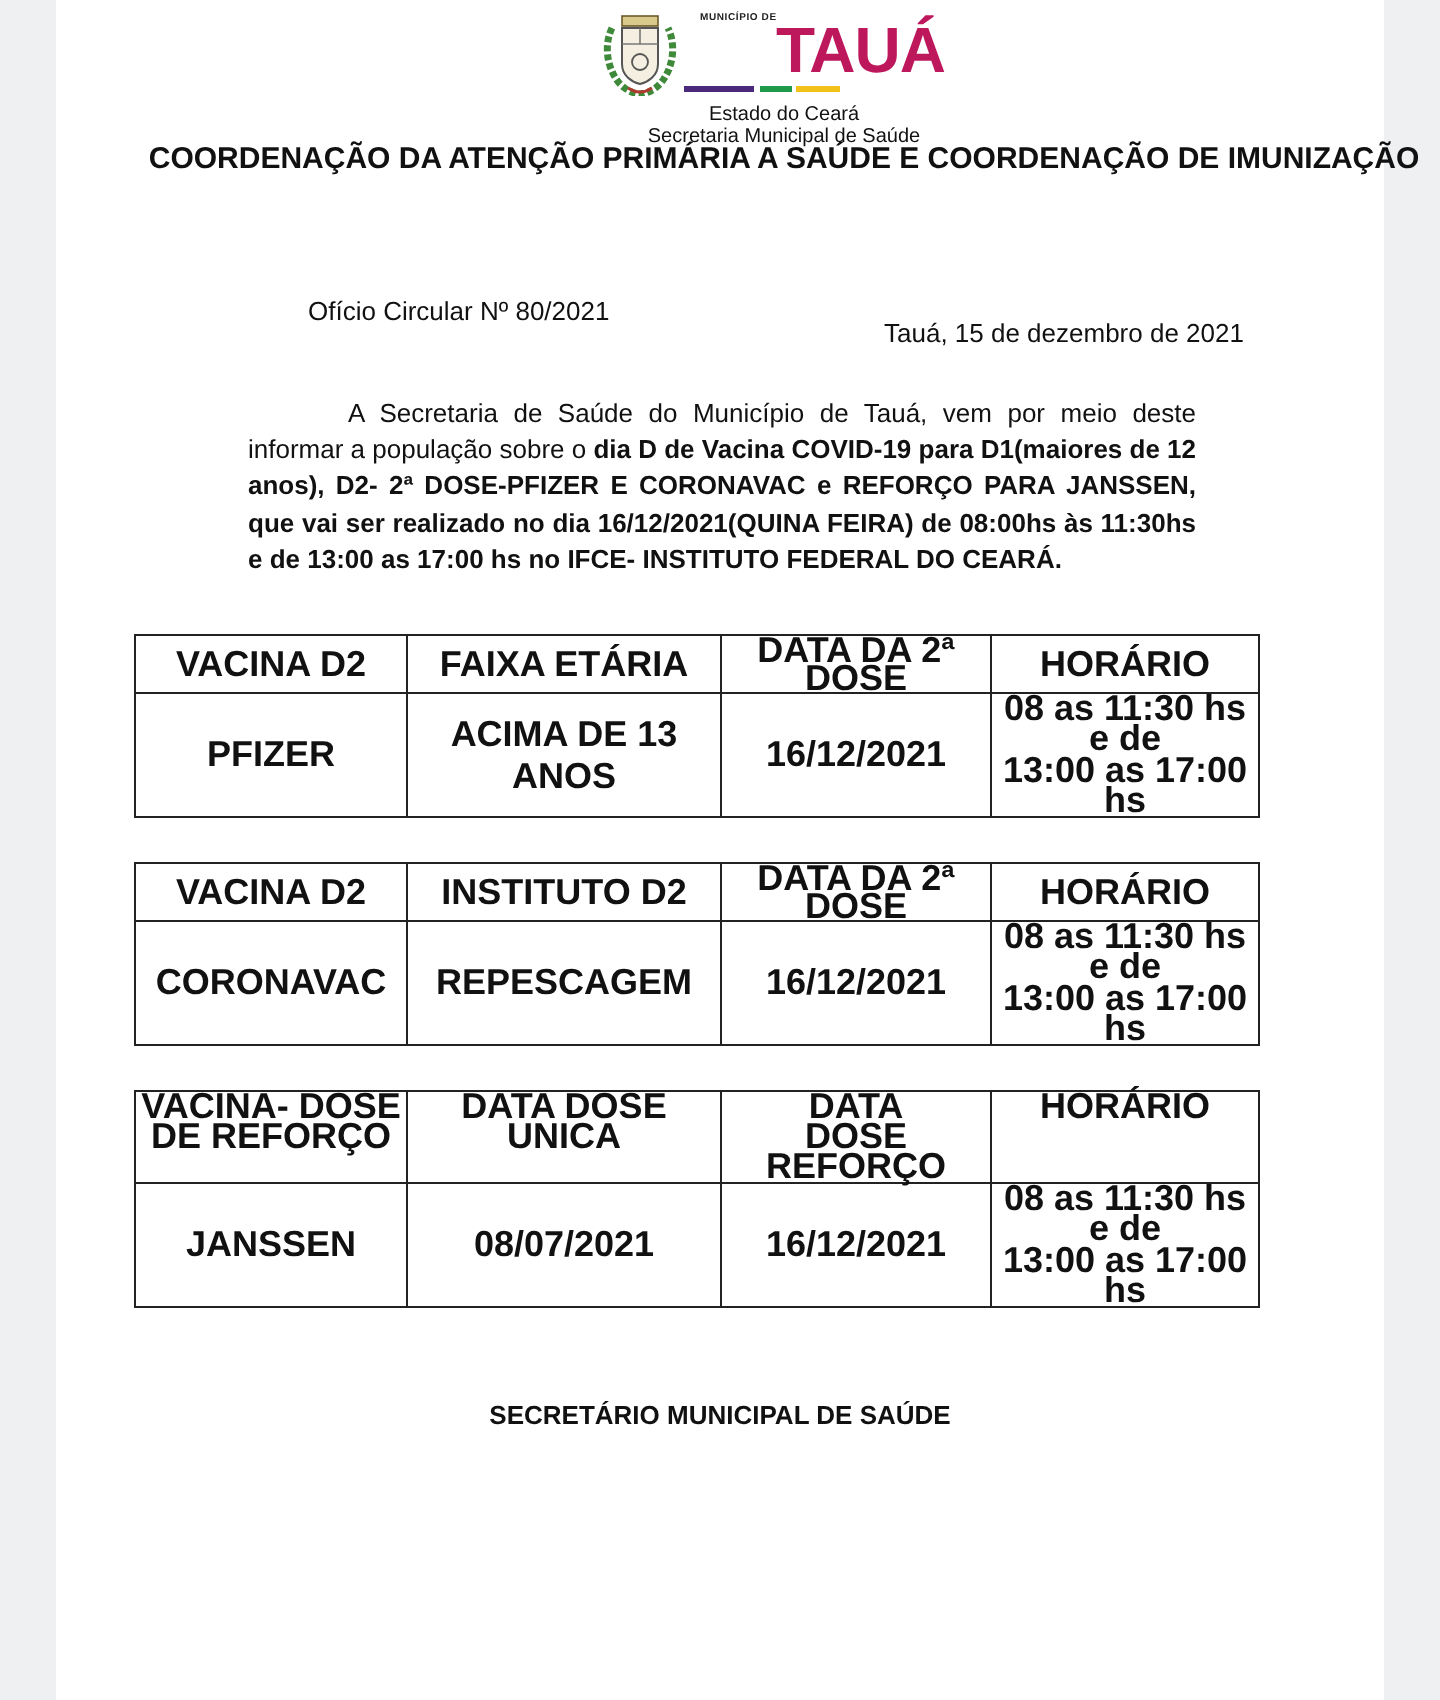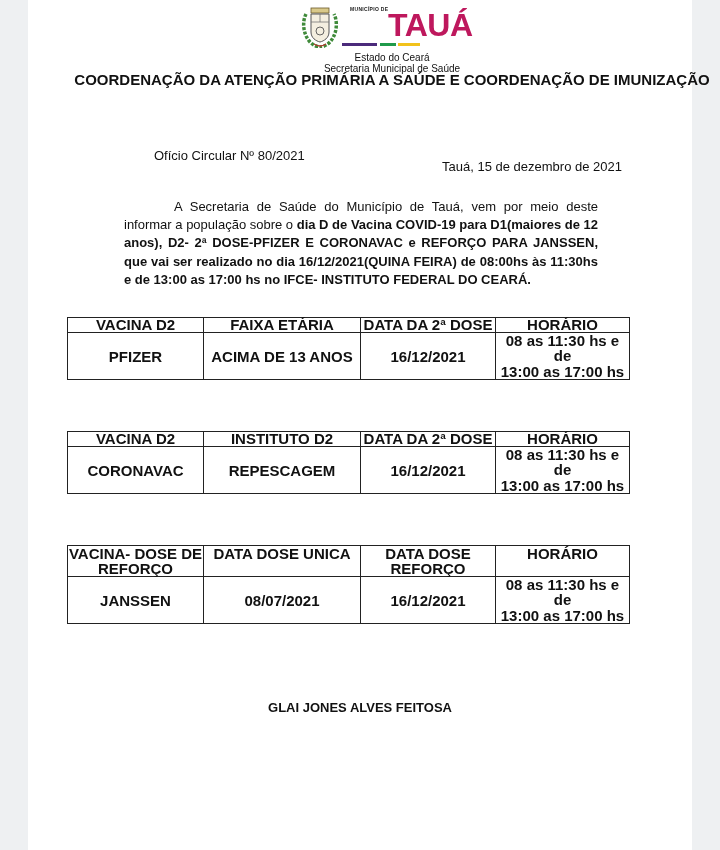--- a/index.html
+++ b/index.html
@@ -19,21 +19,21 @@
   .logo .stripe { position:absolute; top:39px; height:3px; }
   .header-line { position:absolute; left:0; width:720px; text-align:center; font-size:10px; line-height:11px; color:#111;margin-left:32px; }
   .header-bold { font-weight:bold; font-size:15px; }
   .text { position:absolute; font-size:13px; line-height:18px; color:#111;margin-left:32px; }
   .para {
     position:absolute; left:124px; top:198px; width:474px; font-size:13px; line-height:18.2px; text-align:justify;
   }
   .para b { font-weight:bold; }
   table.doc {
     position:absolute; left:67px; width:562px; border-collapse:collapse; table-layout:fixed;
-    font-size:15px; font-weight:bold;
+    font-size:18px; font-weight:bold;
   }
   table.doc td, table.doc th {
     border:1.3px solid #222; text-align:center; padding:0; vertical-align:middle; font-weight:bold;
   }
   table.doc th { height:14px; line-height:14px; }
   table.doc td.hours { line-height:15px; }
   .hours .l1 { display:block; height:31px; }
   .hours .l2 { display:block; }
   .signoff {
     position:absolute; left:0; width:720px; text-align:center; font-size:13px; font-weight:bold; line-height:16px; top:700px;
@@ -142,14 +142,14 @@
     <td>16/12/2021</td>
     <td class="hours">
       <span class="l1">08 as 11:30 hs e de</span>
       <span class="l2">13:00 as 17:00 hs</span>
     </td>
   </tr>
 </tbody>
   </table>
 
 <div class="signoff">
-  <div>GLAI JONES ALVES FEITOSA</div>
+  <div>SECRETÁRIO MUNICIPAL DE SAÚDE</div>
 </div>
 
 </body></html>

